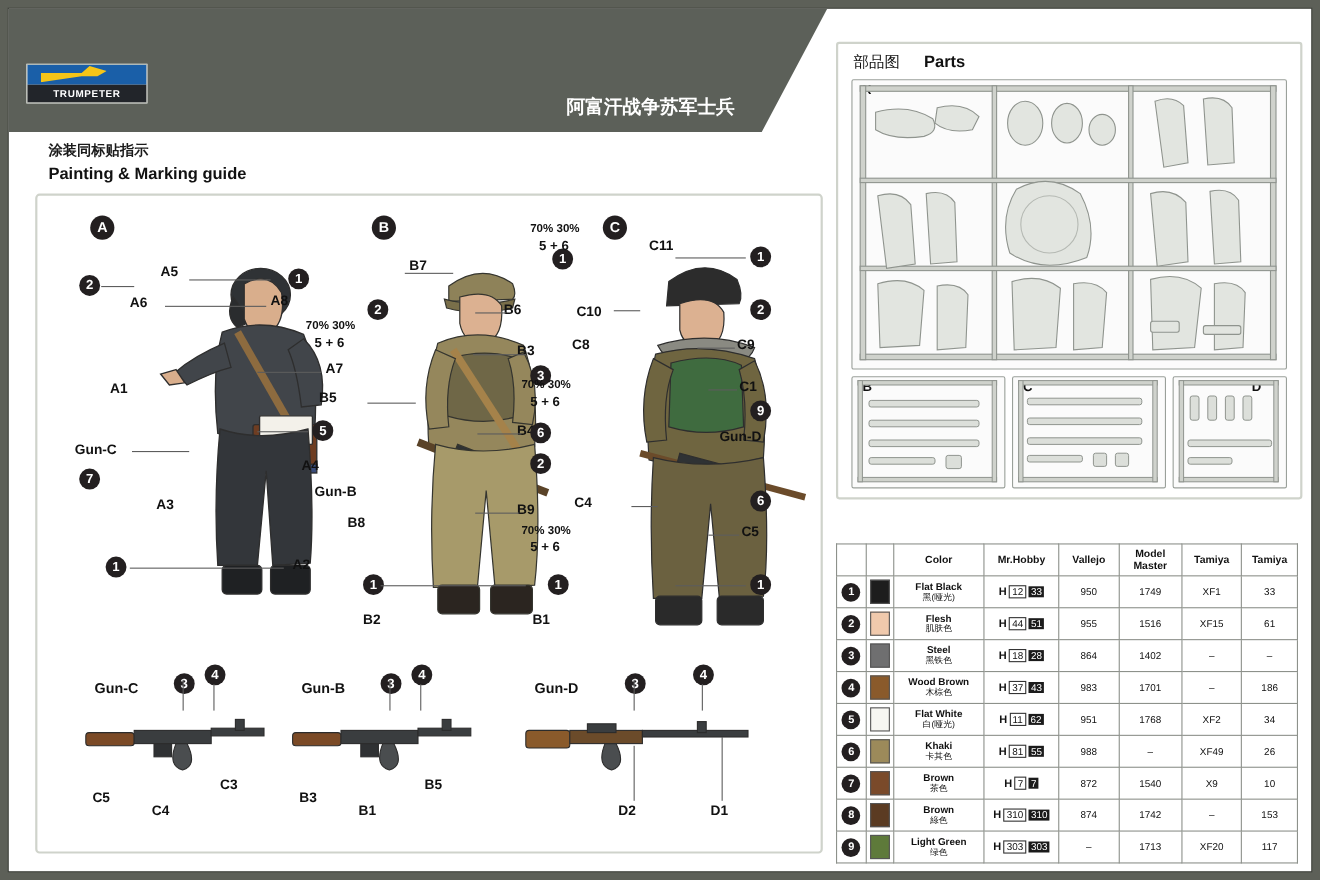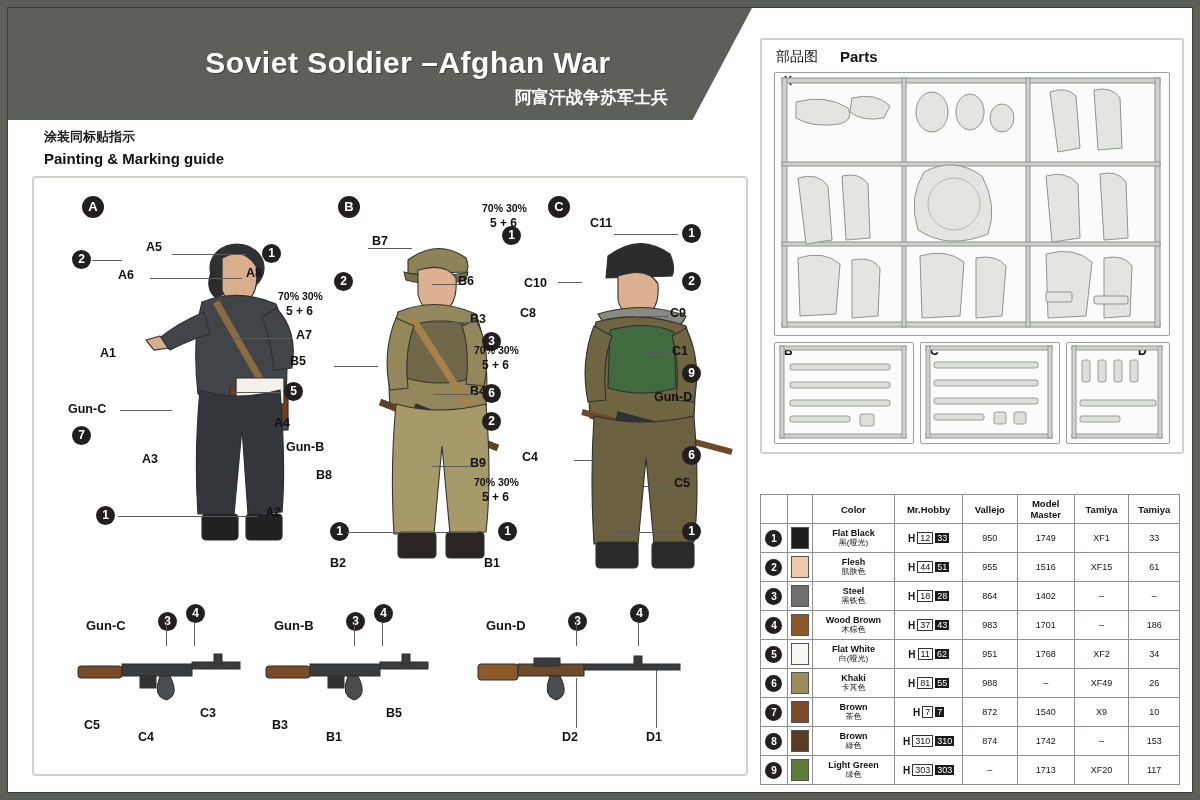--- a/index.html
+++ b/index.html
@@ -115,22 +115,27 @@
   
   .gunrow-lab{position:absolute;font-size:13px;font-weight:bold;color:#111;}
 </style>
 </head>
 <body>
 
 <div class="sheet">
 
   <div class="hdr-band"></div>
 
-
-  <div class="title-main">Soviet Soldier –Afghan War</div>
+  <div class="logo">
+    <div class="lg-top">
+      <div class="lg-horn"></div>
+    </div>
+    <div class="lg-name">TRUMPETER</div>
+  </div>
+
   <div class="title-cn">阿富汗战争苏军士兵</div>
   <div class="guide-cn">涂装同标贴指示</div>
   <div class="guide-en">Painting &amp; Marking guide</div>
 
   <div class="left-panel">
 
     <div class="cl" style="left:48px;top:18px;">A</div>
 
     <svg class="figwrap" style="left:110px;top:58px;" width="190" height="400" viewBox="0 0 190 400">
       <g stroke="#2e2e2e" stroke-width="1.2" fill="#3c3f41">
@@ -161,21 +166,21 @@
     </svg>
 
     <span class="lbl" style="left:112px;top:62px;">A5</span>
     <span class="lbl" style="left:84px;top:90px;">A6</span>
     <span class="lbl" style="left:212px;top:88px;">A8</span>
     <span class="lbl" style="left:262px;top:150px;">A7</span>
     <span class="lbl" style="left:66px;top:168px;">A1</span>
     <span class="lbl" style="left:34px;top:224px;">Gun-C</span>
     <span class="lbl" style="left:240px;top:238px;">A4</span>
     <span class="lbl" style="left:108px;top:274px;">A3</span>
-    <span class="lbl" style="left:232px;top:328px;font-family:Liberation Mono, monospace;">A2</span>
+    <span class="lbl" style="left:232px;top:328px;">A2</span>
 
     <span class="cn" style="left:228px;top:66px;">1</span>
     <span class="cn" style="left:38px;top:72px;">2</span>
     <span class="cn" style="left:250px;top:204px;">5</span>
     <span class="cn" style="left:38px;top:248px;">7</span>
     <span class="cn" style="left:62px;top:328px;">1</span>
 
     <div class="lead" style="left:138px;top:76px;width:74px;"></div>
     <div class="lead" style="left:58px;top:82px;width:30px;"></div>
     <div class="lead" style="left:116px;top:100px;width:92px;"></div>

